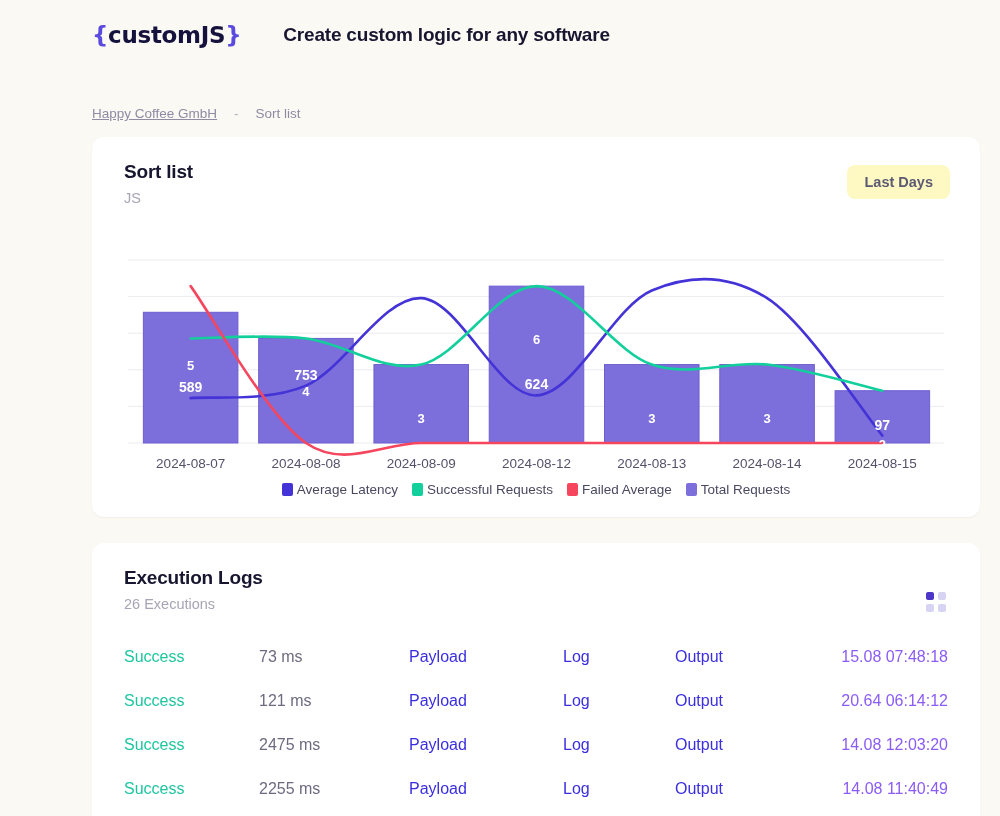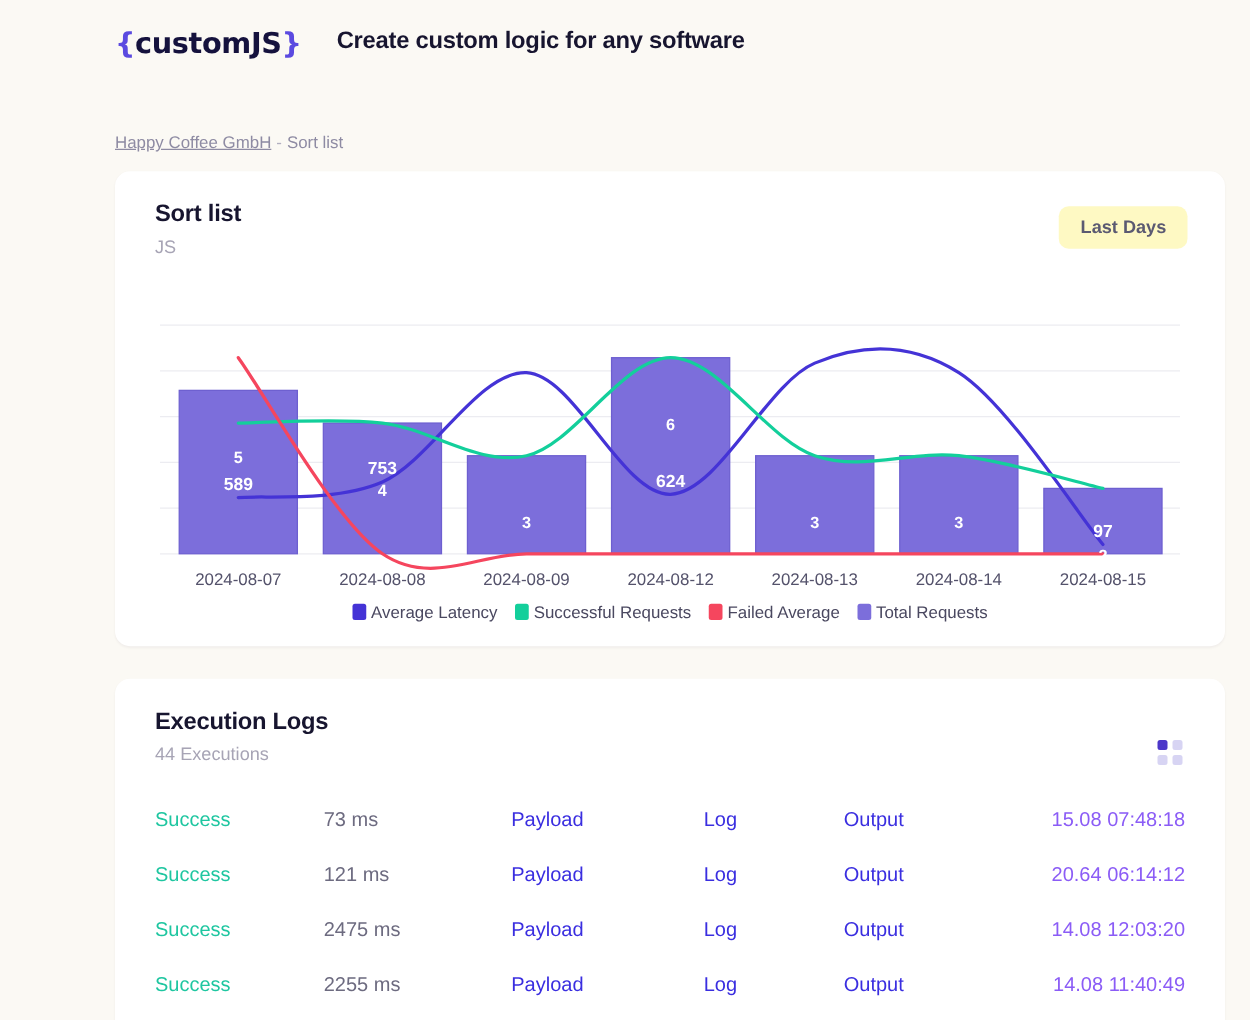--- a/index.html
+++ b/index.html
@@ -10,37 +10,37 @@
     overflow: hidden;
   }
   .page { position: relative; width: 1000px; height: 816px; }
 
   
   .topbar {
     position: absolute; left: 0; top: 0; width: 1000px; height: 76px;
   }
   .brand-row {
     position: absolute; left: 92px; top: 22px;
-    display: flex; align-items: flex-start; 
+    display: flex; align-items: center; gap: 14px;
   }
   .logo {
     font-family: "DejaVu Sans", sans-serif;
     font-size: 23px; font-weight: bold; letter-spacing: -0.3px;
     color: #15123d;
   }
   .logo .brace { color: #5b4ae0; font-weight: bold; }
   .tagline {
     font-size: 19px; font-weight: bold; color: #17152f; letter-spacing: -0.2px; margin-left: 28px;
   }
 
   
   .breadcrumb {
     position: absolute; left: 92px; top: 106px;
     font-size: 13.5px; color: #8e8ba3;
-    display: flex; align-items: center; gap: 4px;
+    display: flex; align-items: center; gap: 17px;
   }
   .breadcrumb .crumb-link { color: #8e8ba3; text-decoration: underline; cursor: pointer; }
   .breadcrumb .sep { color: #b2afc0; }
   .breadcrumb .crumb-current { color: #8e8ba3; }
 
   
   .card {
     position: absolute; left: 92px; width: 888px;
     background: #ffffff; border-radius: 12px;
     box-shadow: 0 1px 2px rgba(30,25,60,.05);
@@ -187,21 +187,21 @@
           <div class="legend-item">
             <span class="legend-swatch" style="background: rgb(124, 110, 219);"></span>
             <span class="legend-label">Total Requests</span>
           </div>
         </div>
     </div>
   </div>
 
   <div class="card" id="logs-card">
     <div class="card-title">Execution Logs</div>
-    <div class="card-sub">44 Executions</div>
+    <div class="card-sub">26 Executions</div>
     <div class="grid-icon">
       <span></span>
       <span></span>
       <span></span>
       <span></span>
     </div>
     <div class="logs-table" id="logs-table">
         <div class="log-row">
           <div class="c-status">Success</div>
           <div class="c-time">73 ms</div>

